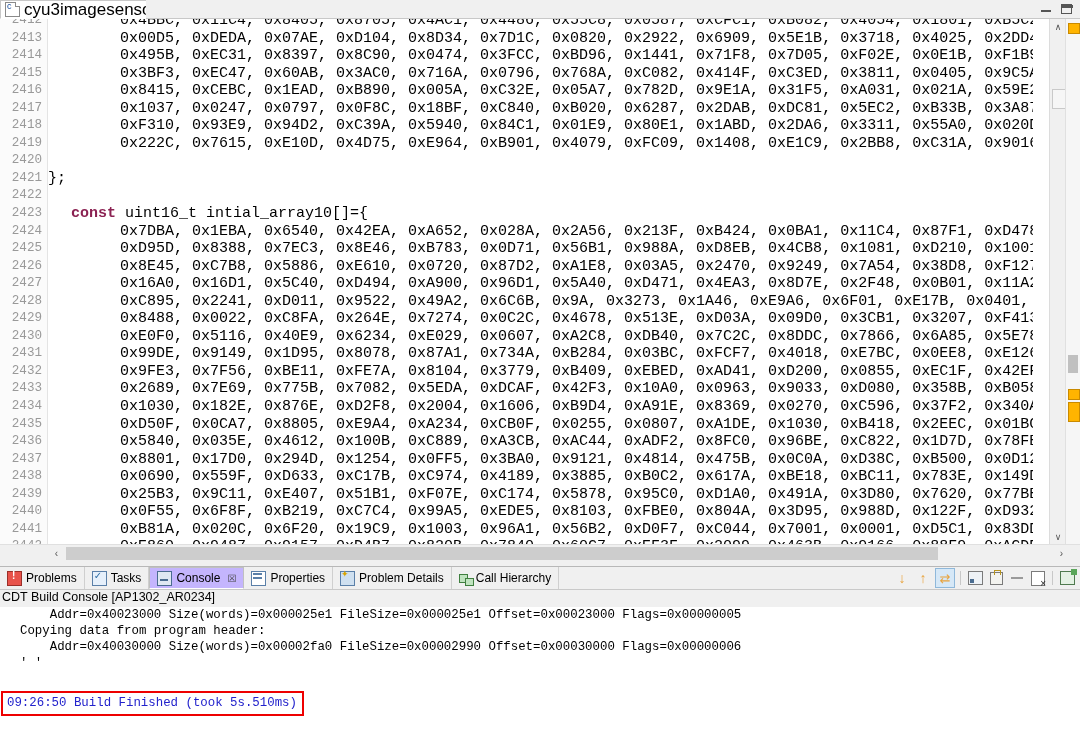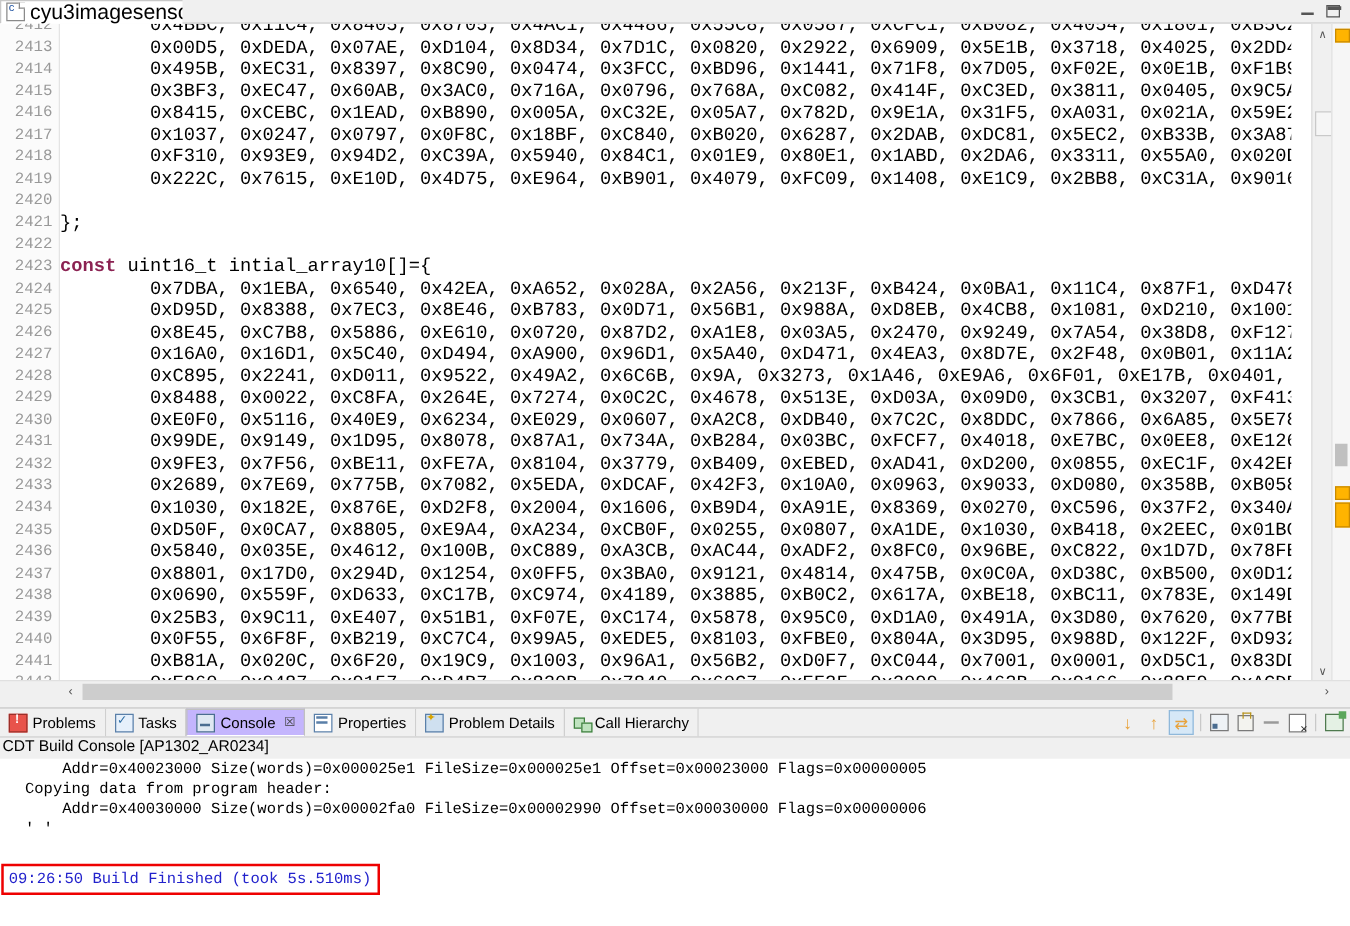--- a/index.html
+++ b/index.html
@@ -123,21 +123,21 @@
     width: 47px;
     text-align: right;
     font-family: "Liberation Mono", "DejaVu Sans Mono", monospace;
     font-size: 12.6px;
     line-height: 17.55px;
     color: #999999;
     padding-right: 5px;
     box-sizing: border-box;
     white-space: pre;
   }
-  .kw { color: #8b2252; font-weight: bold; }
+  .kw { color: #8b2252; font-weight: bold; margin-left: 23px; }
   .cmt { color: #3f7f5f; }
 
   
   .vscroll {
     position: absolute; right: 14px; top: 19px;
     width: 16px; height: 525px;
     background: #f0f0f0;
     border-left: 1px solid #dcdcdc;
   }
   .vs-arrow {

